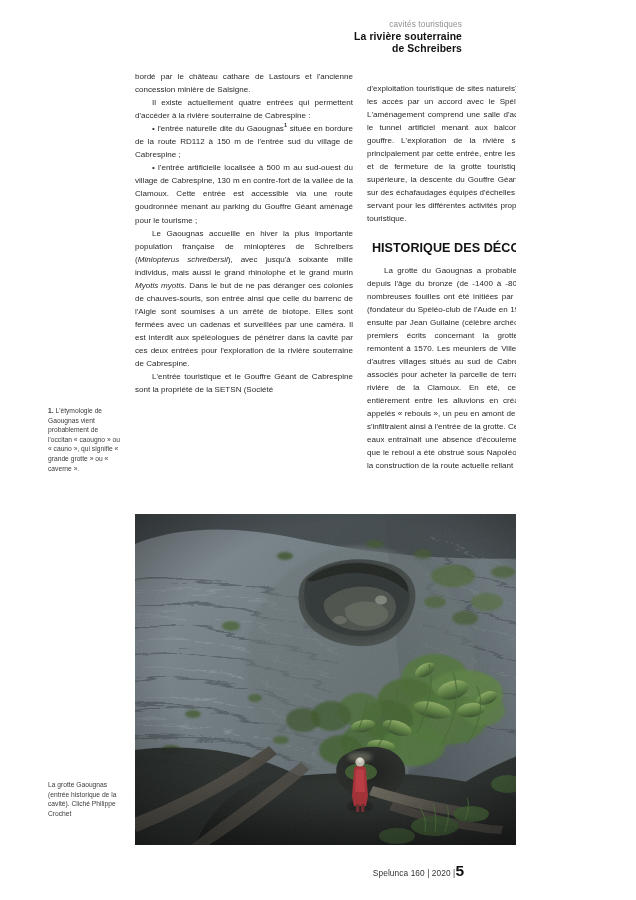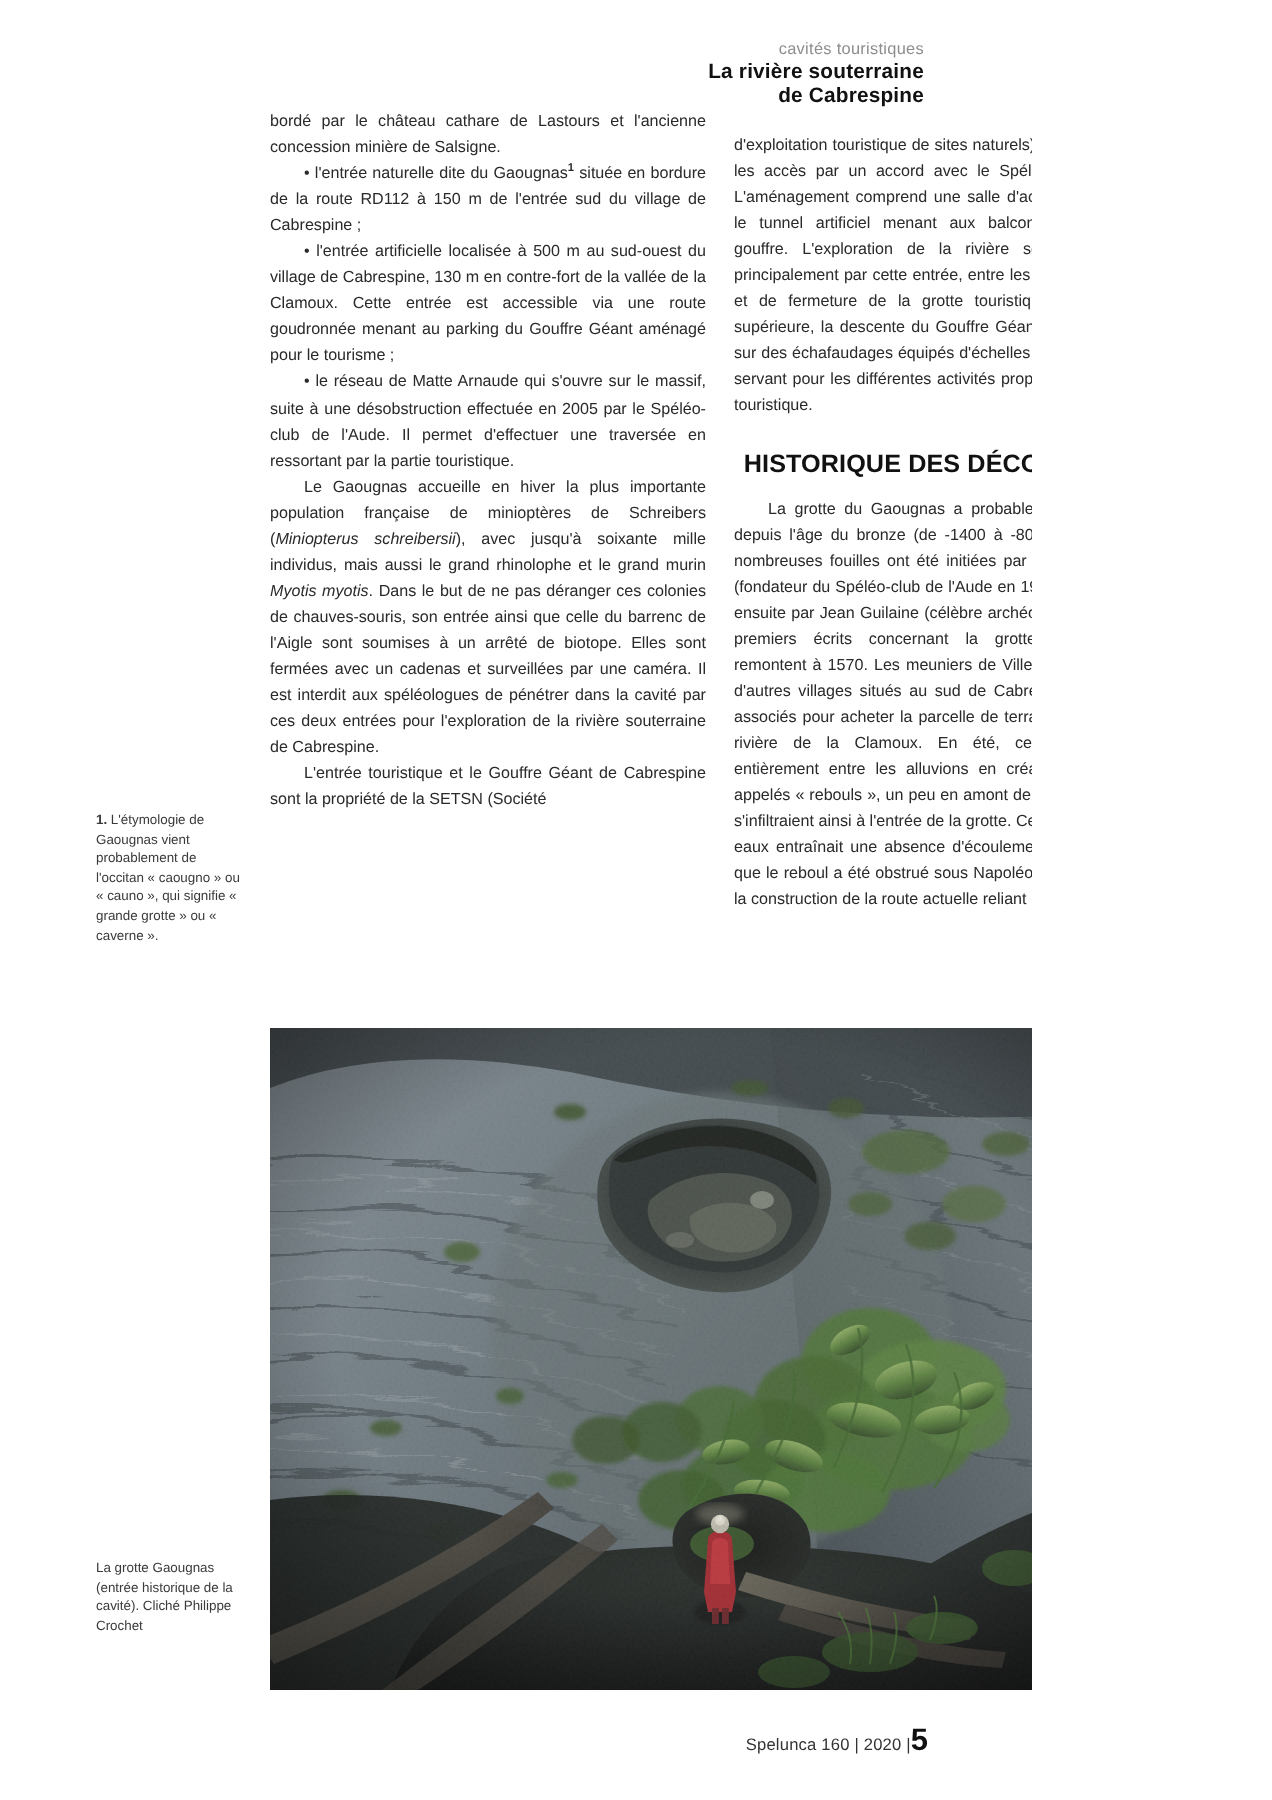--- a/index.html
+++ b/index.html
@@ -35,21 +35,21 @@
   .runhead .title {
     font-size: 10.4px;
     font-weight: bold;
     color: #111111;
     letter-spacing: .1px;
   }
 
   
   .col {
     position: absolute;
-    top: 54px;
+    top: 70px;
     width: 218px;
     font-size: 8.05px;
     line-height: 13.05px;
     color: #2a2a2a;
     text-align: justify;
     text-justify: inter-word;
     hyphens: manual;
   }
   .col-left  { left: 135px; }
   .col-right { left: 367px; margin-top: 12px; }
@@ -132,28 +132,28 @@
   }
 </style>
 </head>
 <body>
 
 <div class="page">
 
   <div class="runhead">
     <div class="kicker">cavités touristiques</div>
     <div class="title">La rivière souterraine</div>
-    <div class="title">de Cabrespine</div>
+    <div class="title">de Schreibers</div>
   </div>
 
   <div class="col col-left">
     <p>bordé par le château cathare de Lastours et l'ancienne concession minière de Salsigne.</p>
+    <p class="indent">Il existe actuellement quatre entrées qui permettent d'accéder à la rivière souterraine de Cabrespine :</p>
     <p class="bullet"><span>l'entrée naturelle dite du Gaougnas</span><sup>1</sup><span> située en bordure de la route RD112 à 150 m de l'entrée sud du village de Cabrespine ;</span></p>
     <p class="bullet">l'entrée artificielle localisée à 500 m au sud-ouest du village de Cabrespine, 130 m en contre-fort de la vallée de la Clamoux. Cette entrée est accessible via une route goudronnée menant au parking du Gouffre Géant aménagé pour le tourisme ;</p>
-    <p class="bullet">le réseau de Matte Arnaude qui s'ouvre sur le massif, suite à une désobstruction effectuée en 2005 par le Spéléo-club de l'Aude. Il permet d'effectuer une traversée en ressortant par la partie touristique.</p>
     <p class="indent"><span>Le Gaougnas accueille en hiver la plus importante population française de minioptères de Schreibers (</span><i>Miniopterus schreibersii</i><span>), avec jusqu'à soixante mille individus, mais aussi le grand rhinolophe et le grand murin </span><i>Myotis myotis</i><span>. Dans le but de ne pas déranger ces colonies de chauves-souris, son entrée ainsi que celle du barrenc de l'Aigle sont soumises à un arrêté de biotope. Elles sont fermées avec un cadenas et surveillées par une caméra. Il est interdit aux spéléologues de pénétrer dans la cavité par ces deux entrées pour l'exploration de la rivière souterraine de Cabrespine.</span></p>
     <p class="indent">L'entrée touristique et le Gouffre Géant de Cabrespine sont la propriété de la SETSN (Société</p>
   </div>
 
   <div class="col col-right">
     <p>d'exploitation touristique de sites naturels) qui en réglemente les accès par un accord avec le Spéléo-club de l'Aude. L'aménagement comprend une salle d'accueil touristique et le tunnel artificiel menant aux balcons surplombant le gouffre. L'exploration de la rivière souterraine se fait principalement par cette entrée, entre les heures d'ouverture et de fermeture de la grotte touristique. Sur sa partie supérieure, la descente du Gouffre Géant se fait facilement sur des échafaudages équipés d'échelles de courte longueur servant pour les différentes activités proposées par la grotte touristique.</p>
     <h2 class="section">HISTORIQUE DES DÉCOUVERTES</h2>
     <p class="indent">La grotte du Gaougnas a probablement été occupée depuis l'âge du bronze (de -1400 à -800 avant J.-C.). De nombreuses fouilles ont été initiées par le docteur Cannac (fondateur du Spéléo-club de l'Aude en 1934) puis conduites ensuite par Jean Guilaine (célèbre archéologue audois). Les premiers écrits concernant la grotte de Cabrespine remontent à 1570. Les meuniers de Villeneuve-Minervois et d'autres villages situés au sud de Cabrespine, se seraient associés pour acheter la parcelle de terrain où se perdait la rivière de la Clamoux. En été, celle-ci disparaissait entièrement entre les alluvions en créant des tourbillons appelés « rebouls », un peu en amont de la grotte. Les eaux s'infiltraient ainsi à l'entrée de la grotte. Cette perte totale des eaux entraînait une absence d'écoulement en aval, si bien que le reboul a été obstrué sous Napoléon III, à la faveur de la construction de la route actuelle reliant</p>
   </div>
 

